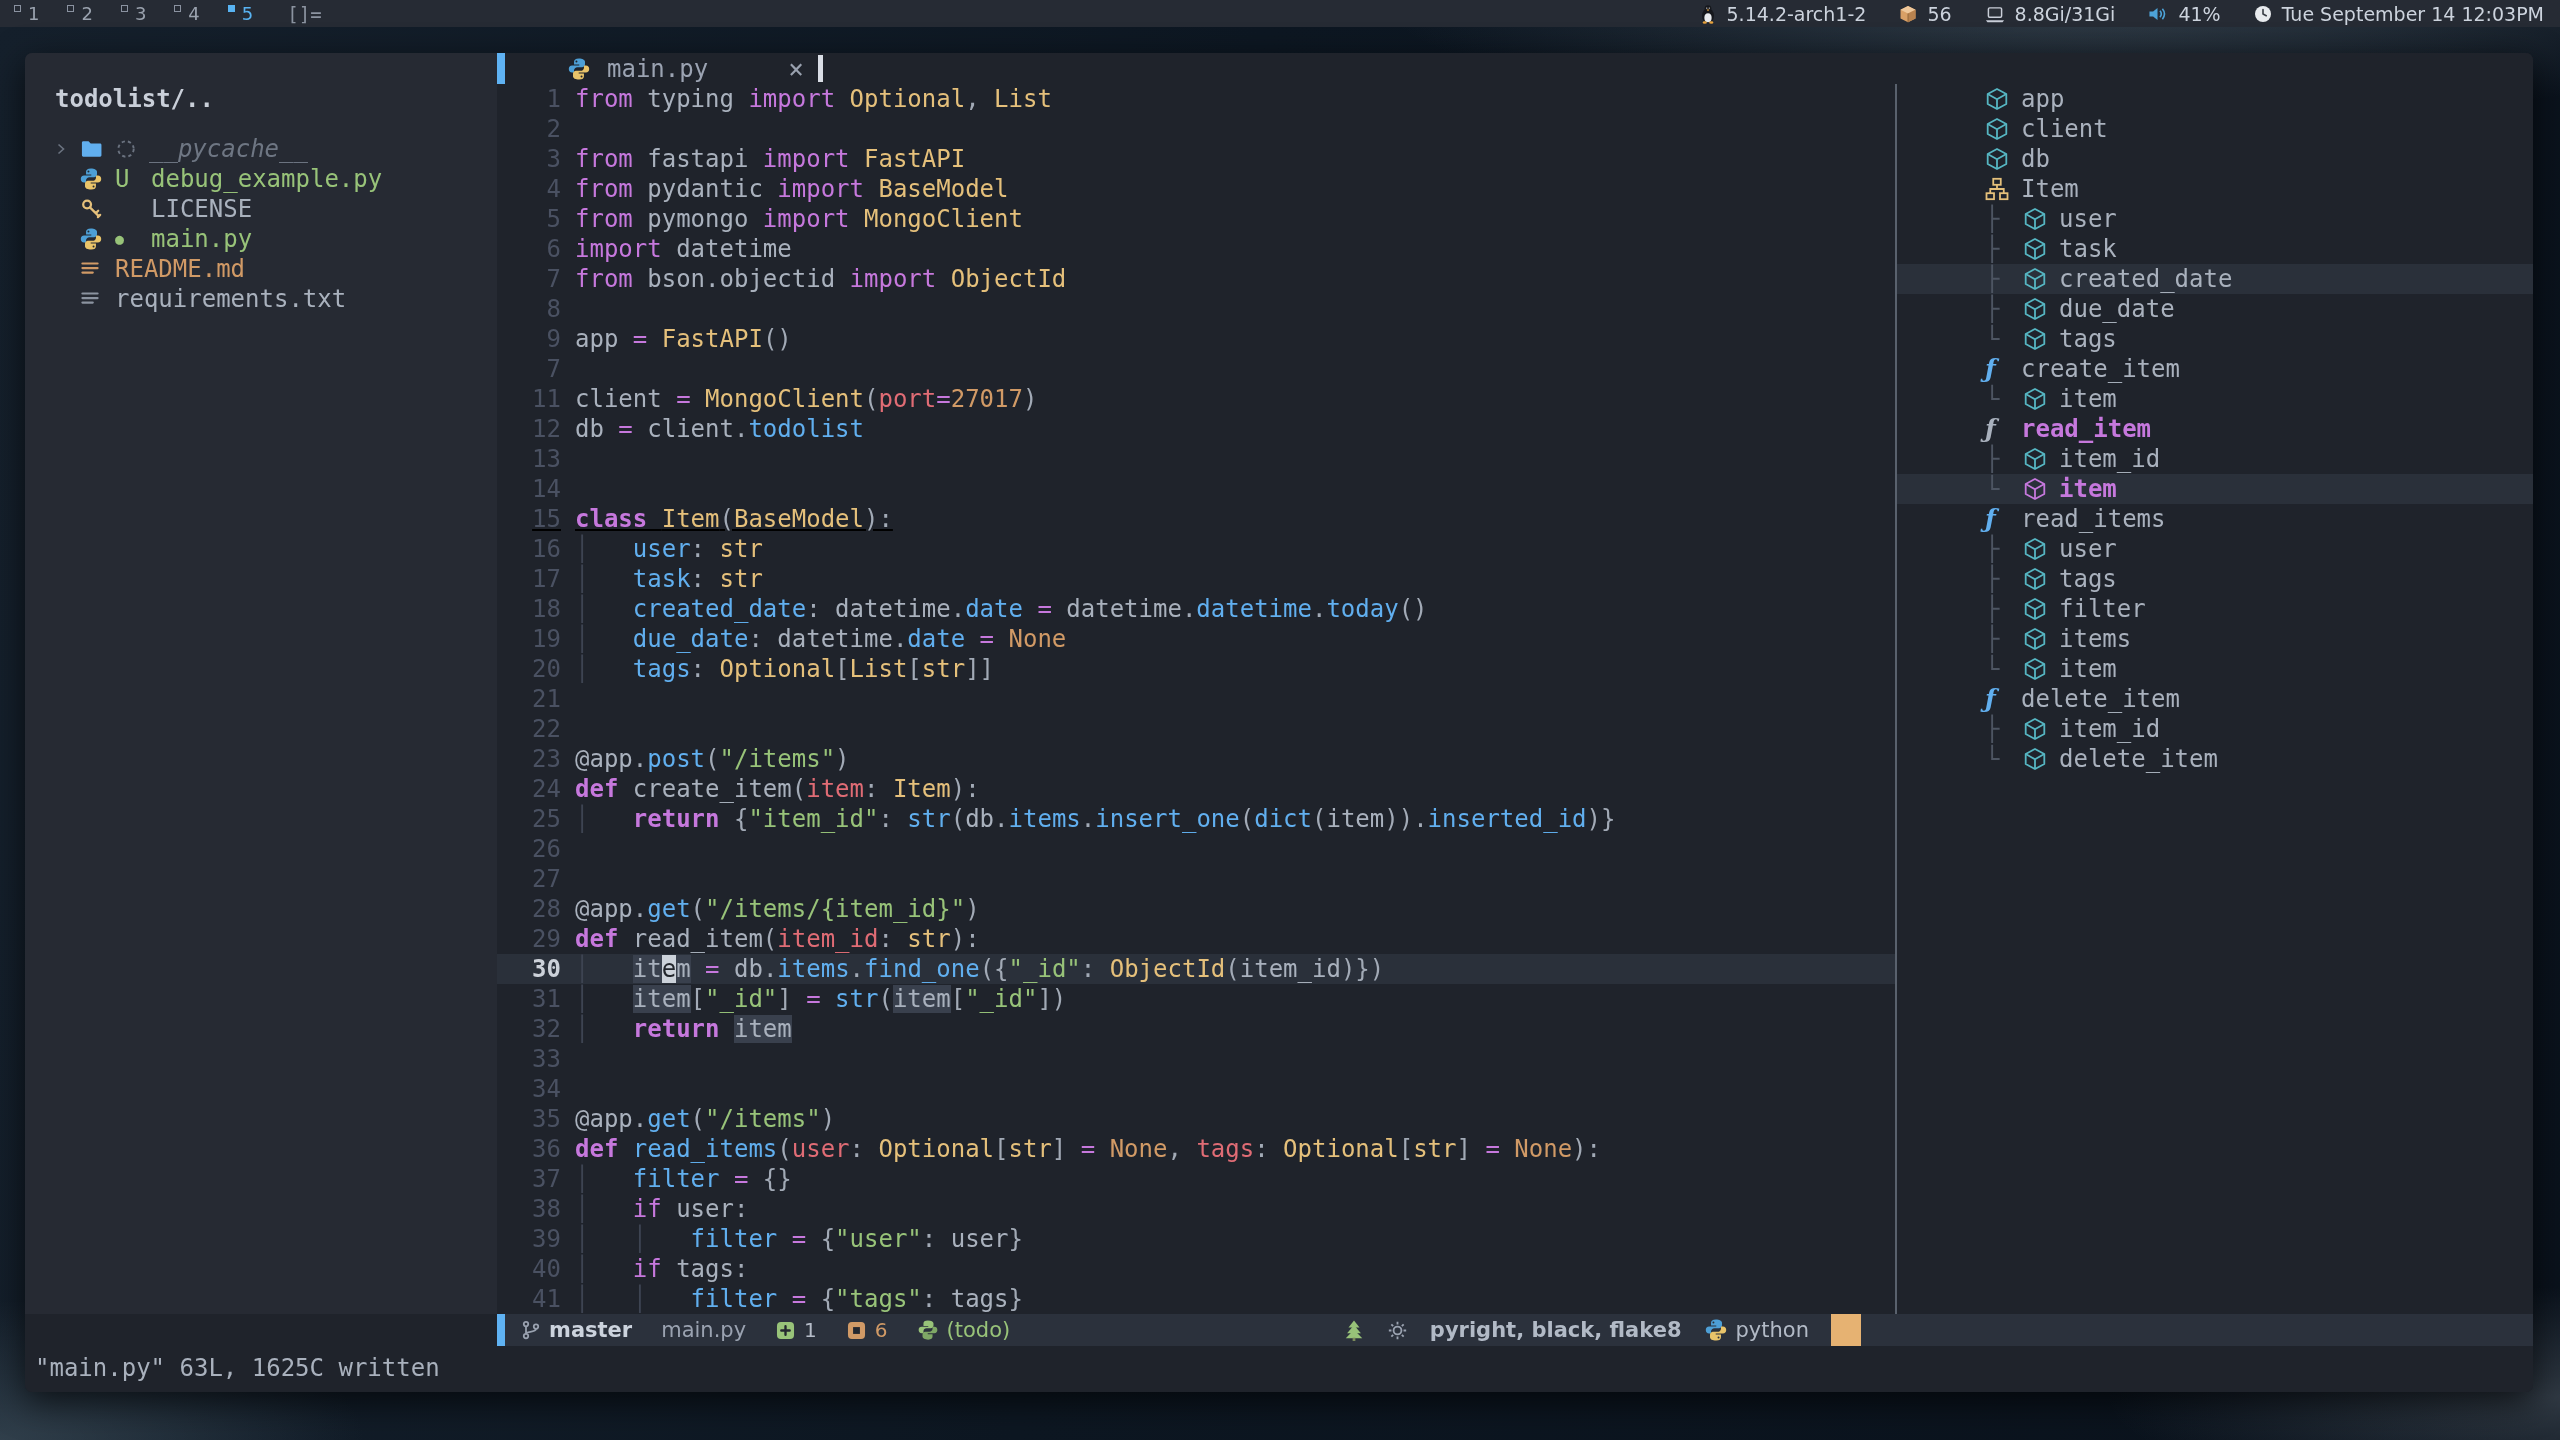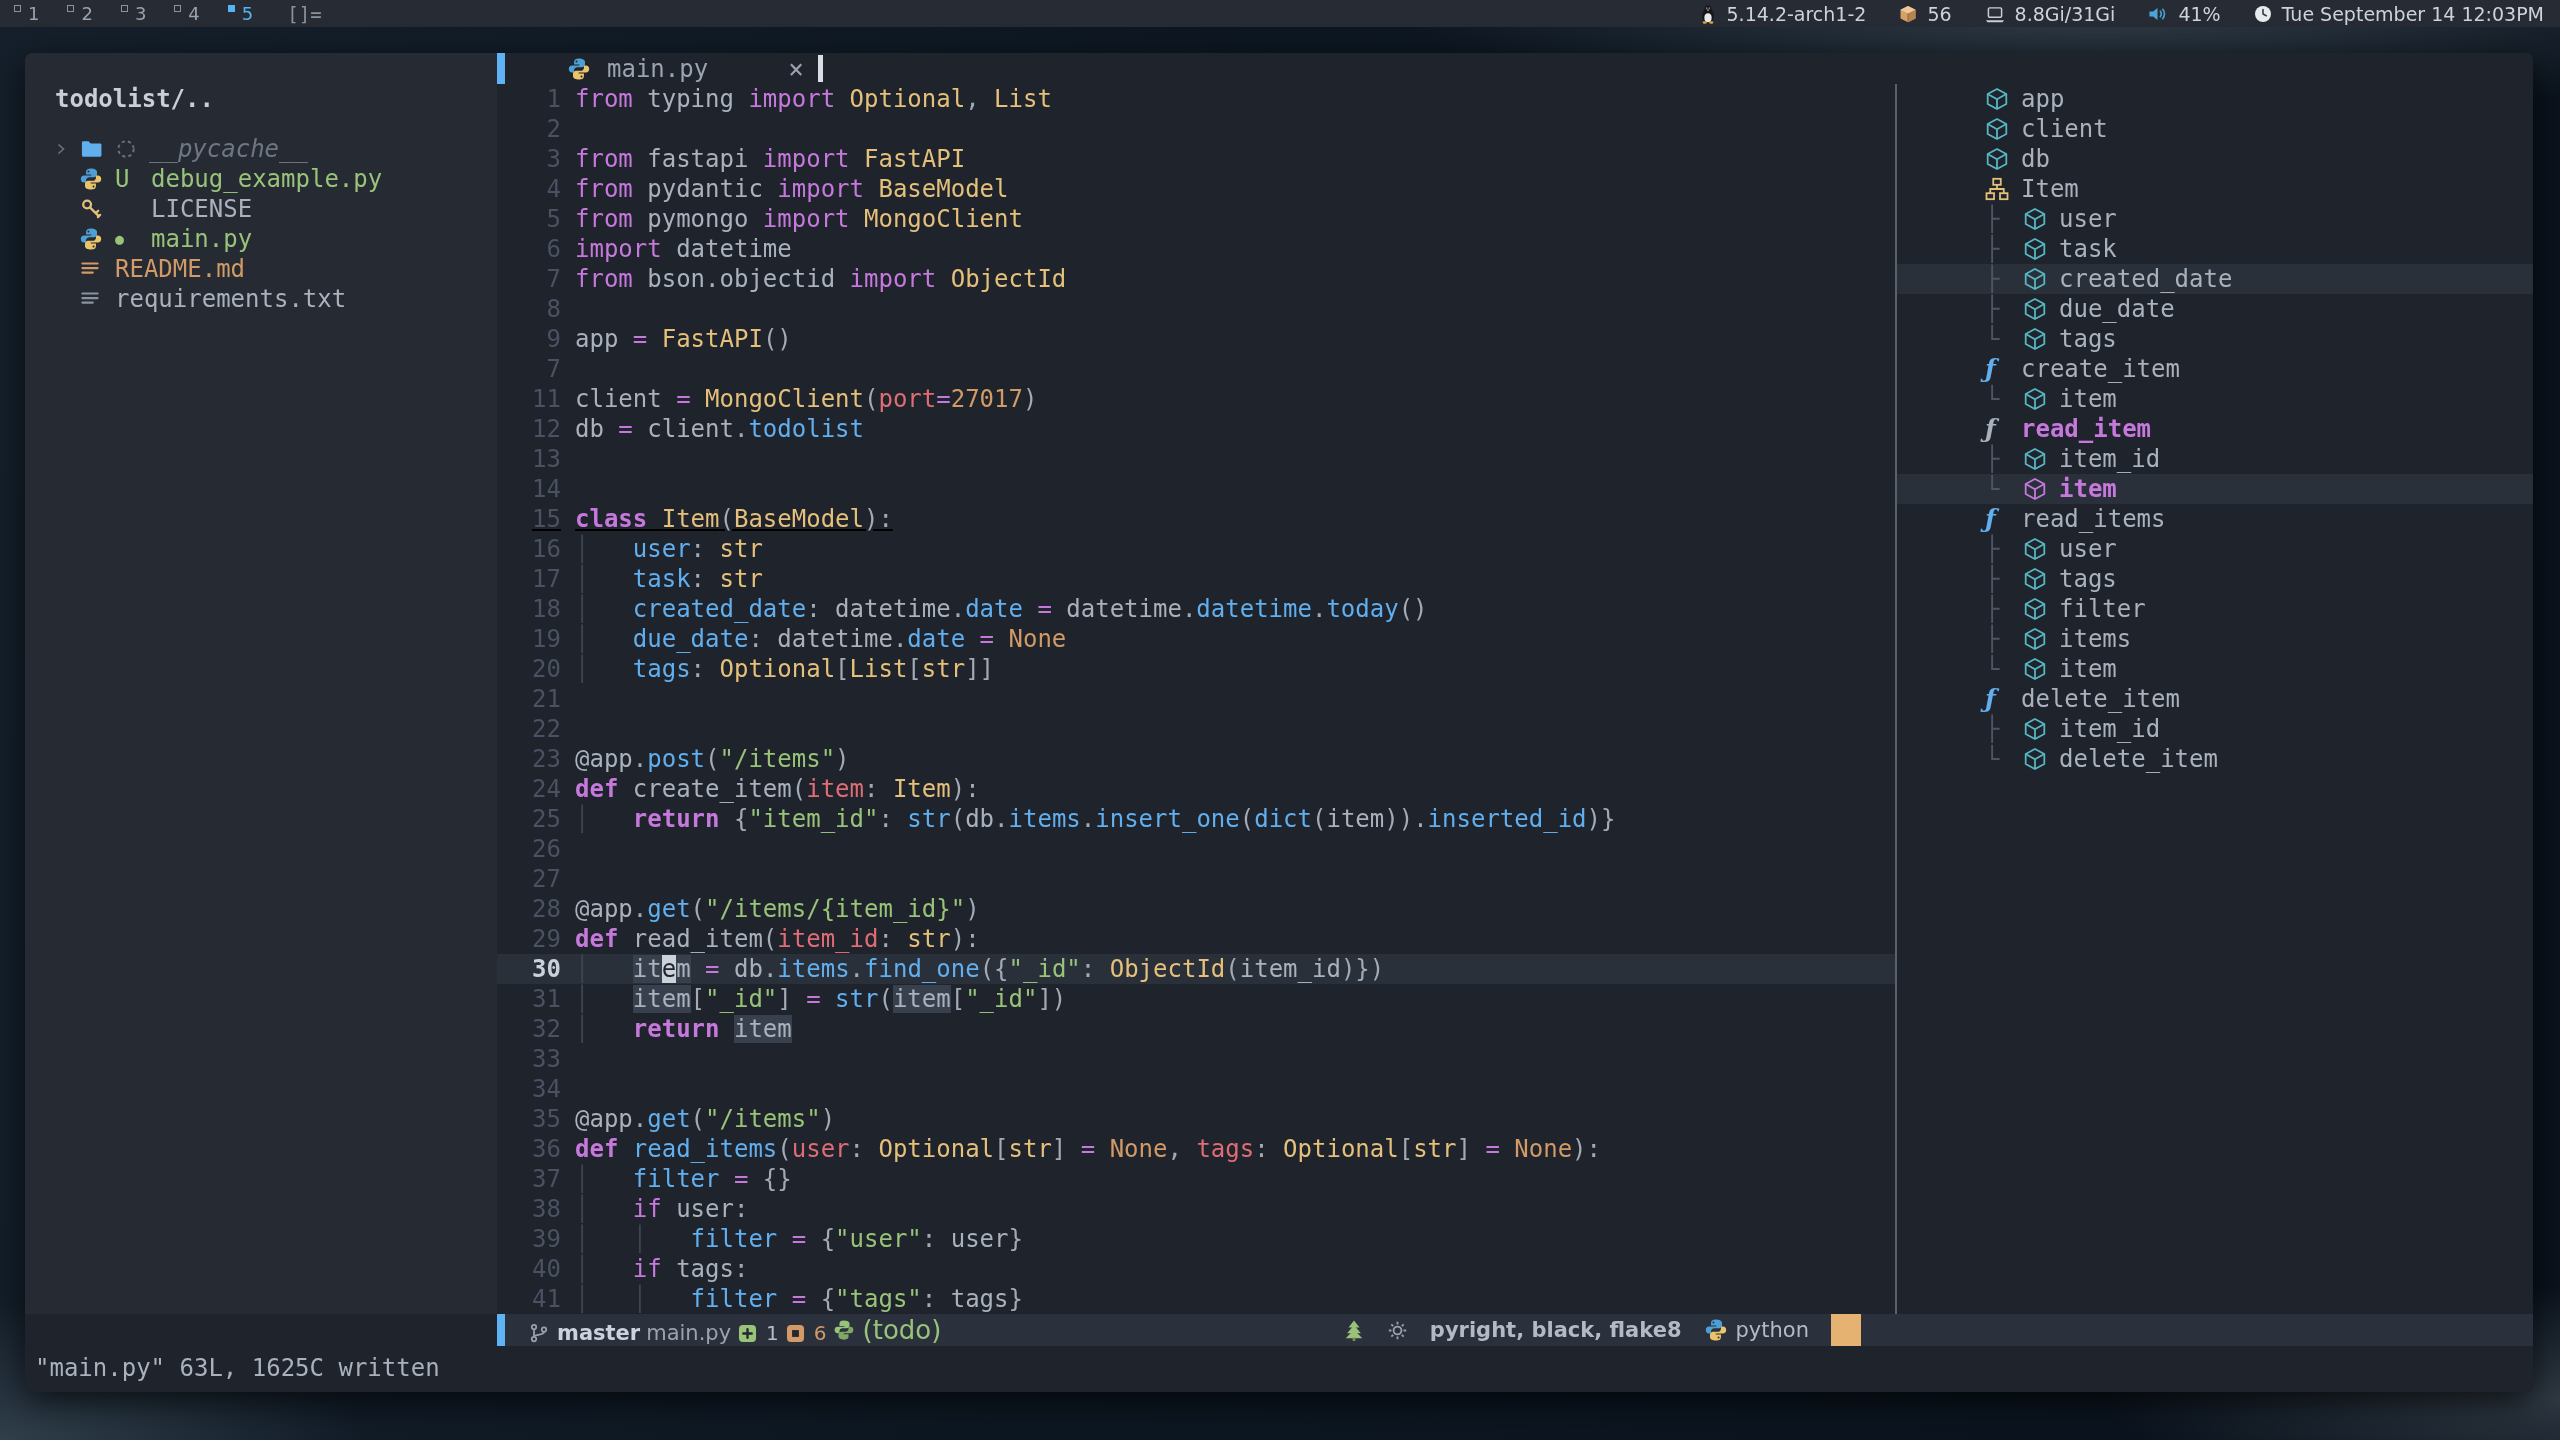--- a/index.html
+++ b/index.html
@@ -85,26 +85,26 @@
   .icon-f { font-family:"DejaVu Serif",serif; font-style:italic; font-weight:bold; font-size:25px; }
   .ic-cyan { color:#56b6c2; } .ic-yellow { color:#e5c07b; } .ic-blue { color:#61afef; }
   .ic-gray { color:#a9b1bd; } .ic-pink,.pink { color:#c678dd; }
   .pink { font-weight:bold; }
 
   
   .statusline { position:absolute; left:472px; top:1261px; width:2036px; height:32px;
     background:#2b313c; display:flex; align-items:center;
     font-family:"DejaVu Sans",sans-serif; font-size:20px; color:#9aa2b0; }
   .sl-accent { width:8px; height:32px; background:#5fb2f3; flex:none; }
-  .sl-left { display:flex; align-items:flex-end; gap:6px; padding-left:24px; }
+  .sl-left { display:flex; align-items:flex-start; gap:29px; padding-left:16px; }
   .sl-pair { display:flex; align-items:center; gap:8px; }
   .sl-branch { font-weight:bold; color:#ccd3dd; font-size:21px; }
   .sl-file { color:#9aa2b0; font-size:21px; }
   .sl-num { color:#b6bdc9; } .sl-num.or { color:#d19a66; }
-  .sl-venv { color:#98c379; font-size:26px; }
+  .sl-venv { color:#98c379; font-size:21px; }
   .sl-right { margin-left:auto; display:flex; align-items:center; gap:22px; }
   .sl-linters { font-weight:bold; color:#b2bac6; font-size:21px; }
   .sl-lang { color:#b2bac6; font-size:21px; }
   .sl-block { width:30px; height:32px; background:#e6b272; flex:none; }
   .sl-spacer { width:650px; flex:none; }
 
   
   .cmdline { position:absolute; left:0; top:1293px; width:100%; height:46px;
     background:#1f232b; color:#a9b1bd; font-size:24px; line-height:44px; padding-left:10px; }
 </style>

